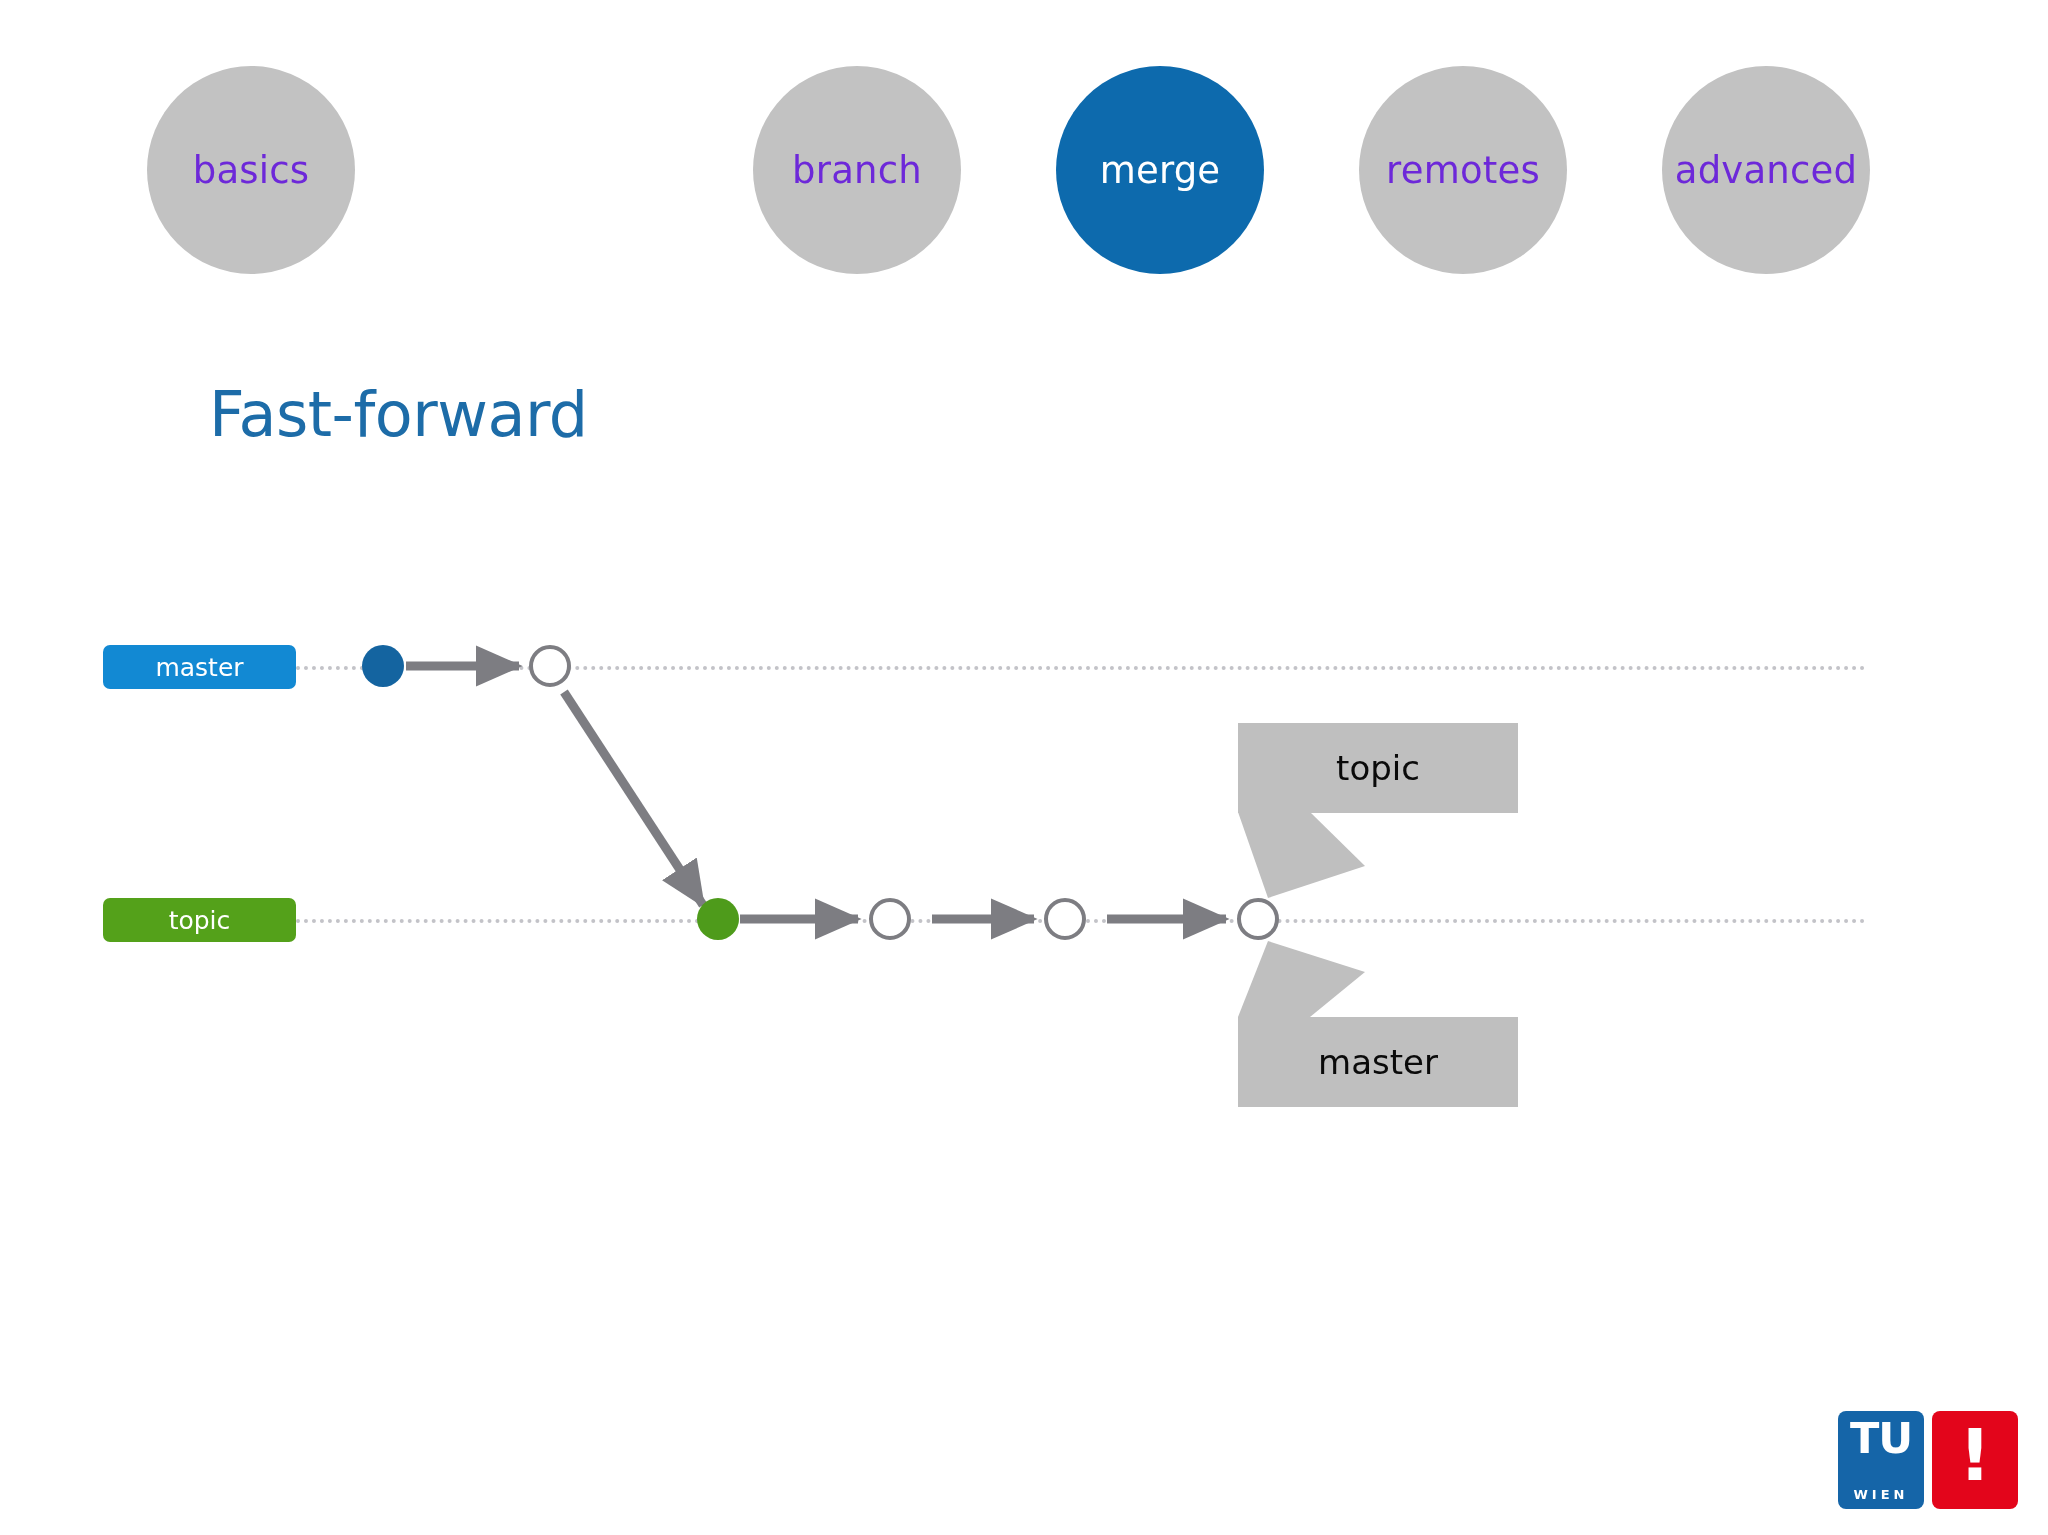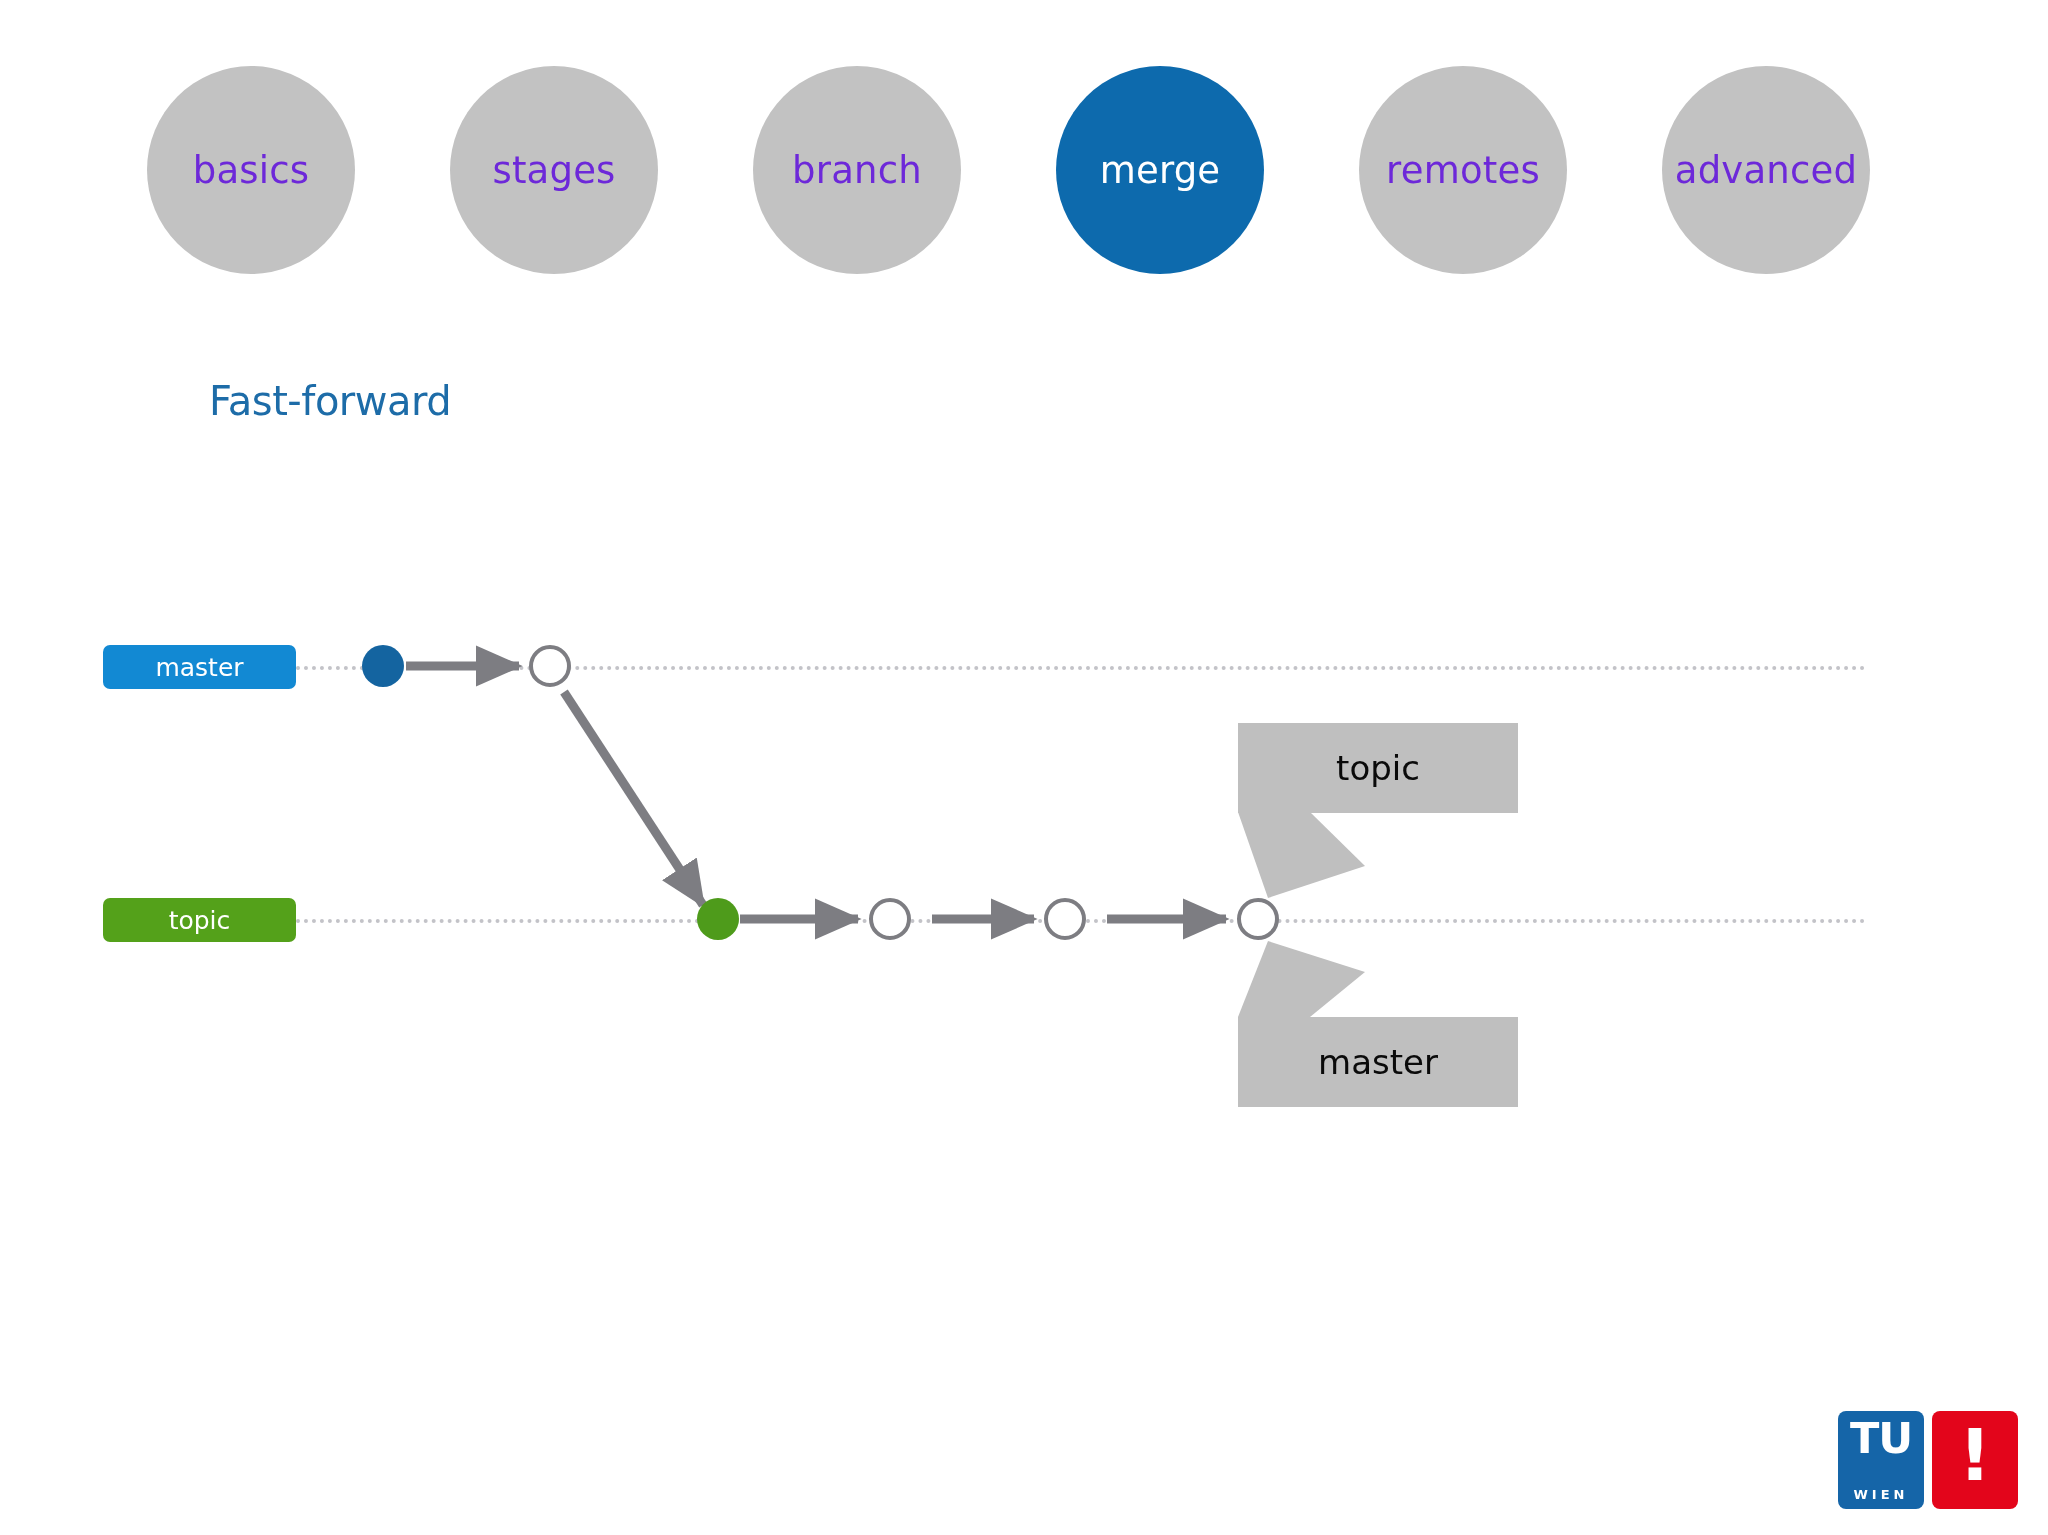--- a/index.html
+++ b/index.html
@@ -48,21 +48,21 @@
   }
   .nav-circle.active .nav-label {
     color: #ffffff;
   }
 
   
   #slide-title {
     position: absolute;
     left: 209px;
     top: 378px;
-    font-size: 40px;
+    font-size: 62px;
     color: #1d6ca8;
     font-family: "DejaVu Sans", sans-serif;
     font-weight: 400;
     letter-spacing: -.5px;
     white-space: nowrap;
   }
 
   
   #diagram {
     position: absolute;
@@ -214,23 +214,20 @@
 </style>
 </head>
 <body>
 
 <div id="nav-circles">
 
   <div class="nav-circle" style="left:0px">
     <span class="nav-label">basics</span>
   </div>
 
-  <div class="nav-circle" style="left:303px">
-    <span class="nav-label">stages</span>
-  </div>
 
   <div class="nav-circle" style="left:606px">
     <span class="nav-label">branch</span>
   </div>
 
   <div class="nav-circle" style="left:1212px">
     <span class="nav-label">remotes</span>
   </div>
 
   <div class="nav-circle active" style="left:909px">

